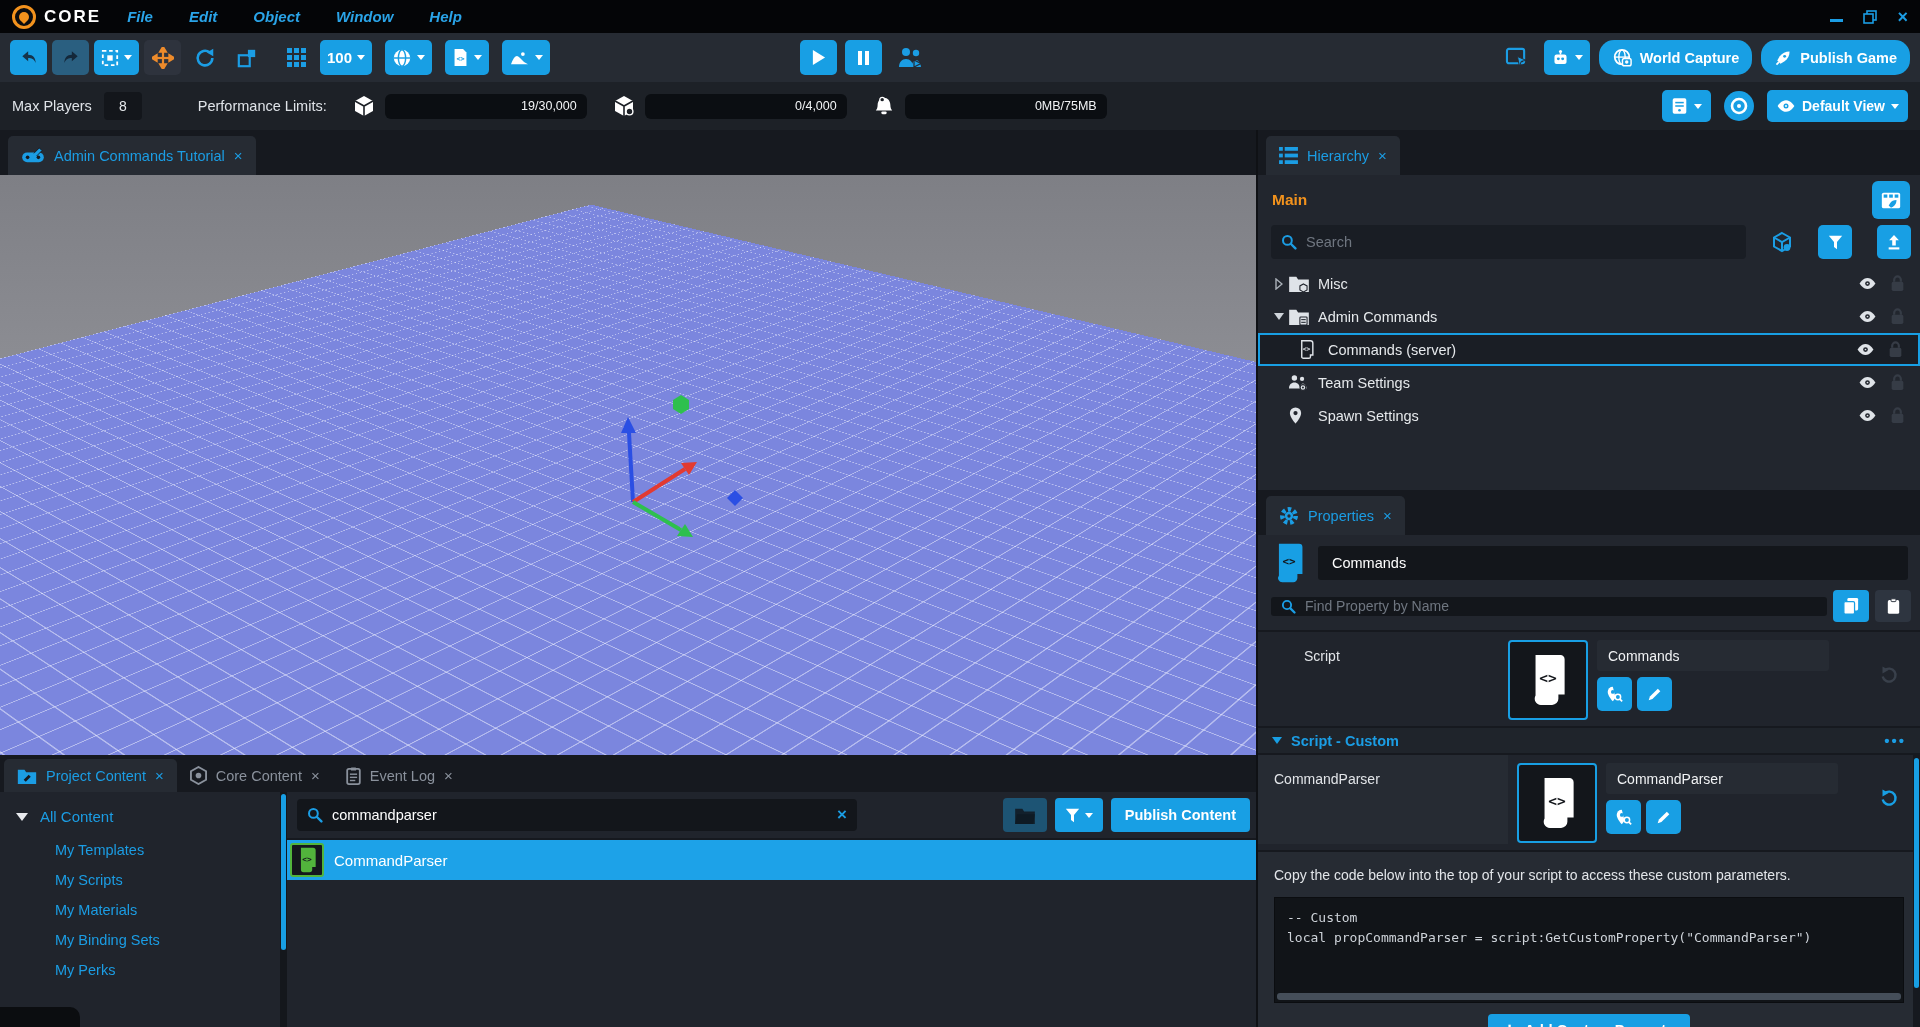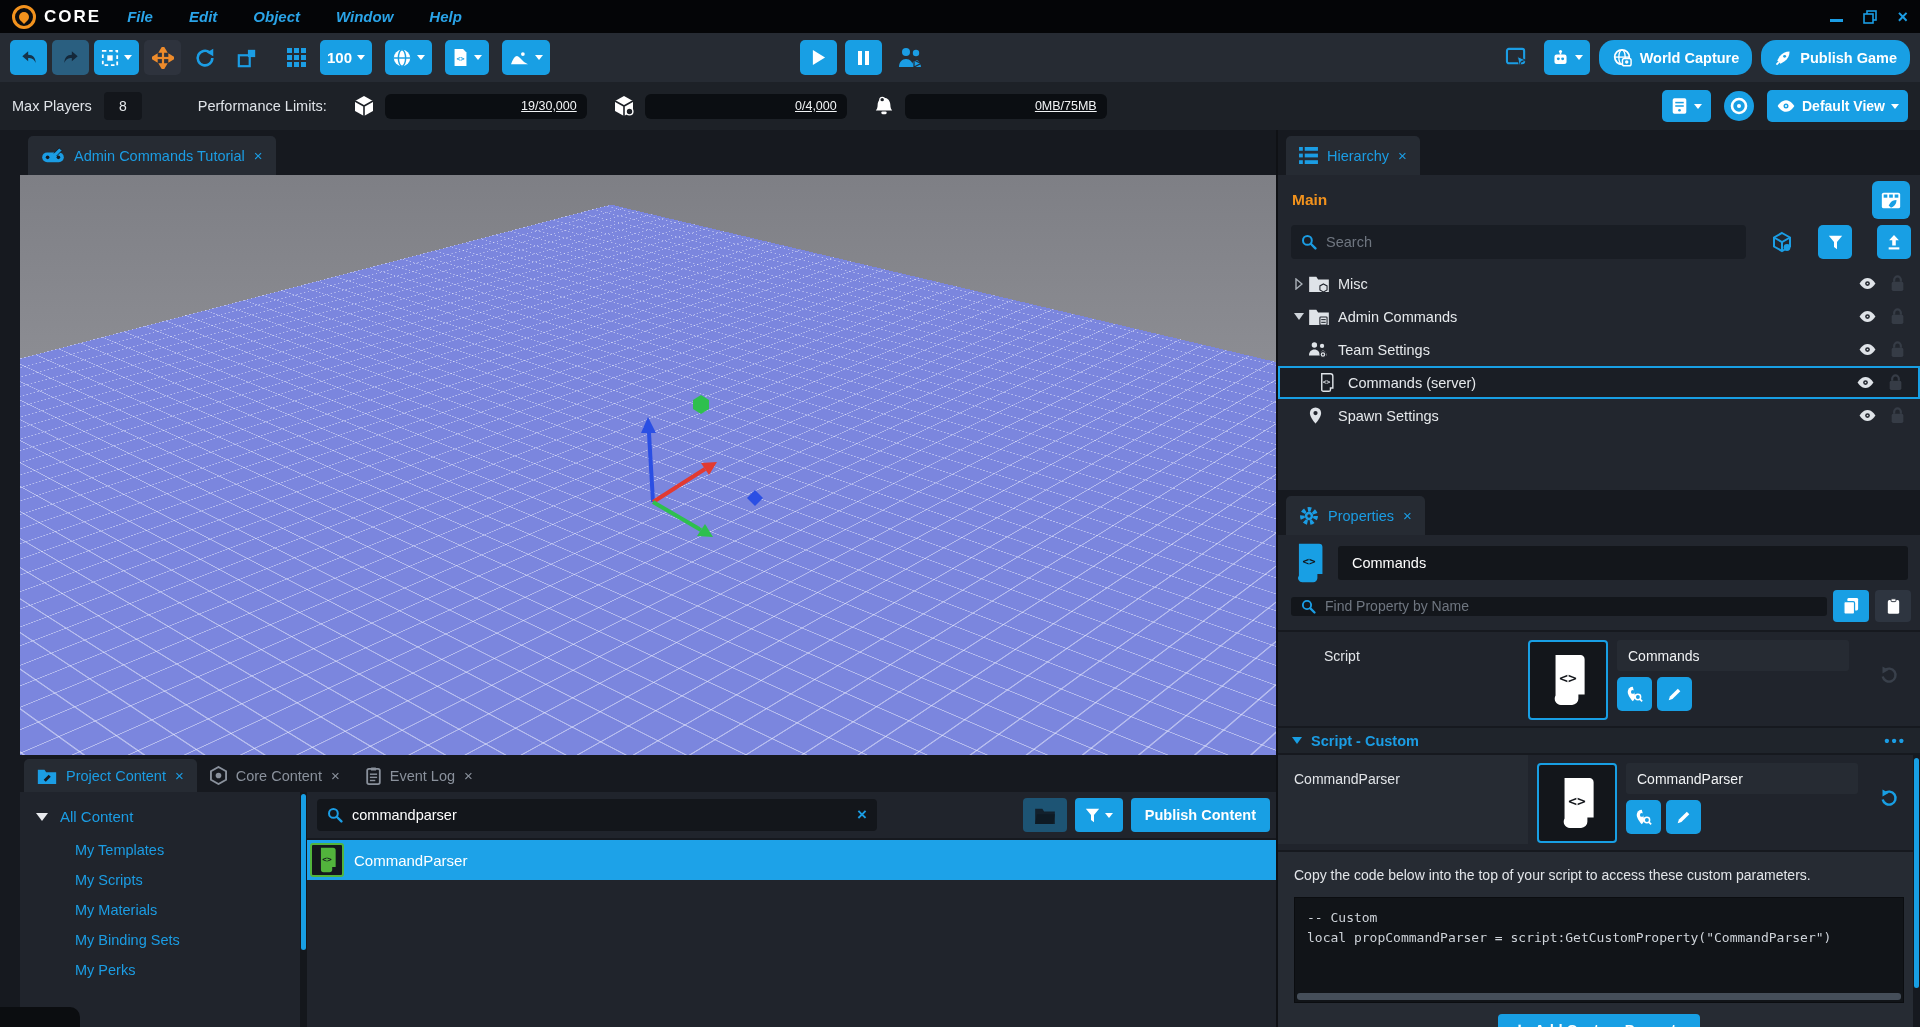--- a/index.html
+++ b/index.html
@@ -30,29 +30,29 @@
   .caret { width:0; height:0; border-left:4.5px solid transparent; border-right:4.5px solid transparent; border-top:5.5px solid #fff; }
   .tb-num { color:#fff; font-weight:bold; font-size:15px; }
   .tb-center { position:absolute; left:800px; top:7px; display:flex; gap:8px; align-items:center; }
   .tb-right { margin-left:auto; display:flex; gap:9px; align-items:center; }
   .tb-textbtn { height:35px; border-radius:15px; background:#189fe4; color:#fff; font-weight:bold; font-size:14.5px; display:flex; align-items:center; gap:8px; padding:0 13px; cursor:pointer; }
 
   
   .settingsbar { height:48px; background:#1d2127; display:flex; align-items:center; padding:0 12px; flex:0 0 auto; font-size:14.5px; }
   .mp-value { width:38px; height:28px; background:#13161b; border-radius:4px; display:flex; align-items:center; justify-content:center; margin-left:12px; font-size:14px; color:#e6e9ec; }
   .perf-label { margin-left:56px; }
-  .meter { width:202px; height:25px; background:#0b0e12; border-radius:6px; display:flex; align-items:center; justify-content:flex-end; padding:0 10px; font-size:12.5px; color:#f2f4f6;text-decoration:underline; }
+  .meter { width:202px; height:25px; background:#0b0e12; border-radius:6px; display:flex; align-items:center; justify-content:flex-end; padding:0 10px; font-size:12.5px; color:#f2f4f6; }
   .meter-ic { margin-left:26px; margin-right:10px; display:flex; }
   .sb-right { margin-left:auto; display:flex; align-items:center; gap:13px; }
   .sb-btn { height:32px; border-radius:5px; background:#189fe4; display:flex; align-items:center; justify-content:center; gap:6px; padding:0 9px; cursor:pointer; color:#fff; font-weight:bold; font-size:14px; }
   .sb-round { width:30px; height:30px; border-radius:50%; background:#189fe4; display:flex; align-items:center; justify-content:center; cursor:pointer; }
 
   
   .main { flex:1; display:flex; min-height:0; }
-  .left-col { width:1258px; flex:0 0 auto; display:flex; flex-direction:column; border-right:2px solid #0f1115;margin-left:20px; }
+  .left-col { width:1258px; flex:0 0 auto; display:flex; flex-direction:column; border-right:2px solid #0f1115; }
   .right-col { flex:1; display:flex; flex-direction:column; min-width:0; }
 
   .tabstrip { height:45px; background:#16191f; display:flex; align-items:flex-end; padding-left:8px; flex:0 0 auto; }
   .tab { display:flex; align-items:center; gap:9px; padding:0 13px; height:39px; color:#8a919c; font-size:14.5px; border-radius:5px 5px 0 0; cursor:pointer; }
   .tab.active { background:#262b33; color:#1b9de4; }
   .tab .tab-x { font-size:15px; color:#8a919c; }
   .tab.active .tab-x { color:#1b9de4; }
 
   
   .viewport { flex:1; position:relative; overflow:hidden; background:linear-gradient(180deg,#7e7f85 0%, #8d8e94 35%, #a8a9af 65%, #c2c3c8 100%); }
@@ -685,57 +685,57 @@
               </svg>
             </span>
           <span class="lock-btn">
               <svg width="15" height="17" viewBox="0 0 18 20">
                 <rect x="2" y="8" width="14" height="11" rx="2" fill="#363c46"></rect>
                 <path d="M5 8V5.5a4 4 0 0 1 8 0V8" stroke="#363c46" stroke-width="2.6" fill="none"></path>
               </svg>
             </span>
         </div>
 
+        <div class="h-row child sel">
+          <span class="h-ic">
+              <svg width="17" height="19" viewBox="0 0 20 24">
+                <path d="M4 1h11a3 3 0 0 1 3 3v15h-3v2a2 2 0 0 1-2 2H6a2 2 0 0 1-2-2z" fill="none" stroke="#dfe3e8" stroke-width="1.8"></path>
+                <text x="10" y="14" font-size="8" text-anchor="middle" fill="#dfe3e8" font-weight="bold" font-family="DejaVu Sans Mono, monospace">&lt;&gt;</text>
+              </svg>
+            </span>
+          <span>Commands (server)</span>
+          <span class="spacer"></span>
+          <span class="eye-btn">
+              <svg width="19" height="13" viewBox="0 0 24 16">
+                <path d="M12 1C6 1 2 8 2 8s4 7 10 7 10-7 10-7-4-7-10-7z" fill="#dfe3e8"></path>
+                <circle cx="12" cy="8" r="3" fill="#22262e"></circle>
+                <circle cx="12" cy="8" r="1.1" fill="#dfe3e8"></circle>
+              </svg>
+            </span>
+          <span class="lock-btn">
+              <svg width="15" height="17" viewBox="0 0 18 20">
+                <rect x="2" y="8" width="14" height="11" rx="2" fill="#363c46"></rect>
+                <path d="M5 8V5.5a4 4 0 0 1 8 0V8" stroke="#363c46" stroke-width="2.6" fill="none"></path>
+              </svg>
+            </span>
+        </div>
+
         <div class="h-row">
           <span class="tw"></span>
           <span class="h-ic">
               <svg width="20" height="18" viewBox="0 0 22 20" fill="#dfe3e8">
                 <circle cx="7" cy="4.5" r="3"></circle>
                 <path d="M1 16c0-4 2.5-6.5 6-6.5s6 2.5 6 6.5z"></path>
                 <circle cx="15.5" cy="5.5" r="2.4"></circle>
                 <path d="M12.5 16c.4-3 2-5.5 4-5.5 2.2 0 3.8 2.5 4.2 5.5z"></path>
                 <circle cx="16.5" cy="15" r="3.2" fill="#dfe3e8" stroke="#22262e" stroke-width="1.3"></circle>
                 <circle cx="16.5" cy="15" r="1.1" fill="#22262e"></circle>
               </svg>
             </span>
           <span>Team Settings</span>
-          <span class="spacer"></span>
-          <span class="eye-btn">
-              <svg width="19" height="13" viewBox="0 0 24 16">
-                <path d="M12 1C6 1 2 8 2 8s4 7 10 7 10-7 10-7-4-7-10-7z" fill="#dfe3e8"></path>
-                <circle cx="12" cy="8" r="3" fill="#22262e"></circle>
-                <circle cx="12" cy="8" r="1.1" fill="#dfe3e8"></circle>
-              </svg>
-            </span>
-          <span class="lock-btn">
-              <svg width="15" height="17" viewBox="0 0 18 20">
-                <rect x="2" y="8" width="14" height="11" rx="2" fill="#363c46"></rect>
-                <path d="M5 8V5.5a4 4 0 0 1 8 0V8" stroke="#363c46" stroke-width="2.6" fill="none"></path>
-              </svg>
-            </span>
-        </div>
-
-        <div class="h-row child sel">
-          <span class="h-ic">
-              <svg width="17" height="19" viewBox="0 0 20 24">
-                <path d="M4 1h11a3 3 0 0 1 3 3v15h-3v2a2 2 0 0 1-2 2H6a2 2 0 0 1-2-2z" fill="none" stroke="#dfe3e8" stroke-width="1.8"></path>
-                <text x="10" y="14" font-size="8" text-anchor="middle" fill="#dfe3e8" font-weight="bold" font-family="DejaVu Sans Mono, monospace">&lt;&gt;</text>
-              </svg>
-            </span>
-          <span>Commands (server)</span>
           <span class="spacer"></span>
           <span class="eye-btn">
               <svg width="19" height="13" viewBox="0 0 24 16">
                 <path d="M12 1C6 1 2 8 2 8s4 7 10 7 10-7 10-7-4-7-10-7z" fill="#dfe3e8"></path>
                 <circle cx="12" cy="8" r="3" fill="#22262e"></circle>
                 <circle cx="12" cy="8" r="1.1" fill="#dfe3e8"></circle>
               </svg>
             </span>
           <span class="lock-btn">
               <svg width="15" height="17" viewBox="0 0 18 20">

